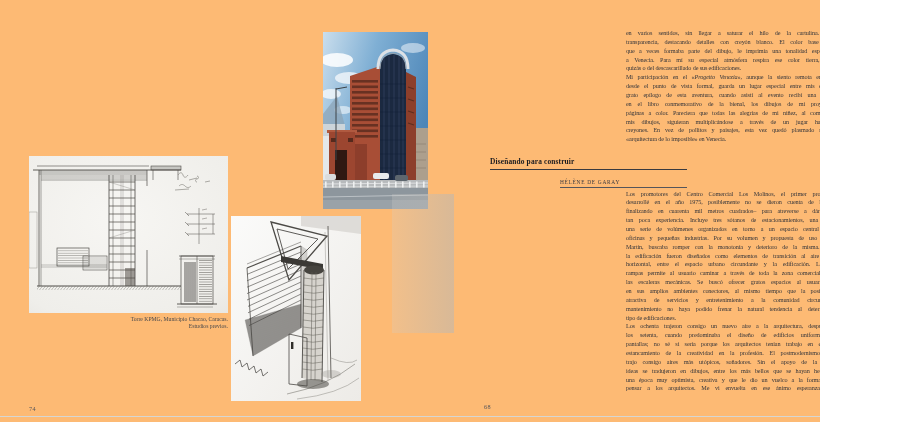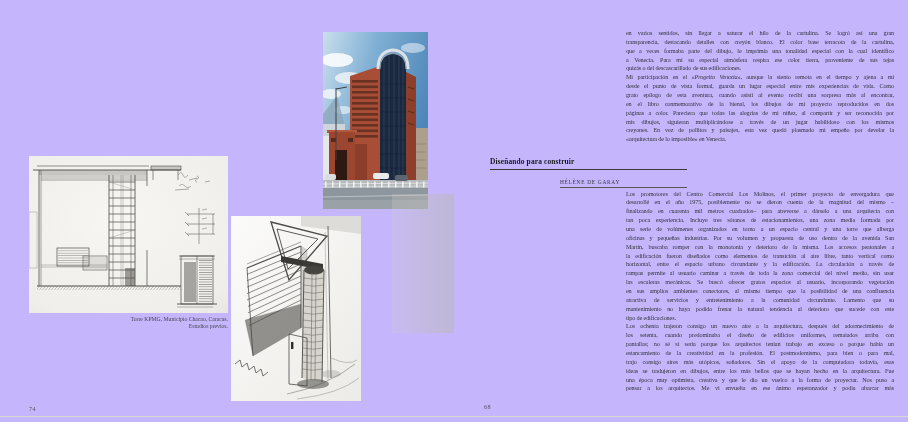--- a/index.html
+++ b/index.html
@@ -1,16 +1,16 @@
 <!DOCTYPE html>
 <html><head>
 <meta charset="utf-8">
 <style>
   html,body{margin:0;padding:0;background:#ffffff;}
-  #stage{position:relative;width:908px;height:422px;background:#c4b5fd;overflow:hidden;
+  #stage{position:relative;width:820px;height:422px;background:#fdba74;overflow:hidden;
          font-family:"Liberation Serif",serif;}
   .abs{position:absolute;}
   
   .textcol{width:268px;color:#36363b;font-size:6.2px;letter-spacing:-0.13px;}
   .tline{height:8.87px;line-height:8.87px;text-align:justify;text-align-last:justify;
          overflow:hidden;white-space:normal;}
   .tline.endline{text-align-last:left;}
   .tline i{font-style:italic;}
   .section-heading{left:490px;top:157px;width:197px;font-weight:bold;font-size:7.4px;
         color:#1b1b1f;letter-spacing:.15px;border-bottom:.8px solid #3a3a3e;padding-bottom:2.5px;}

